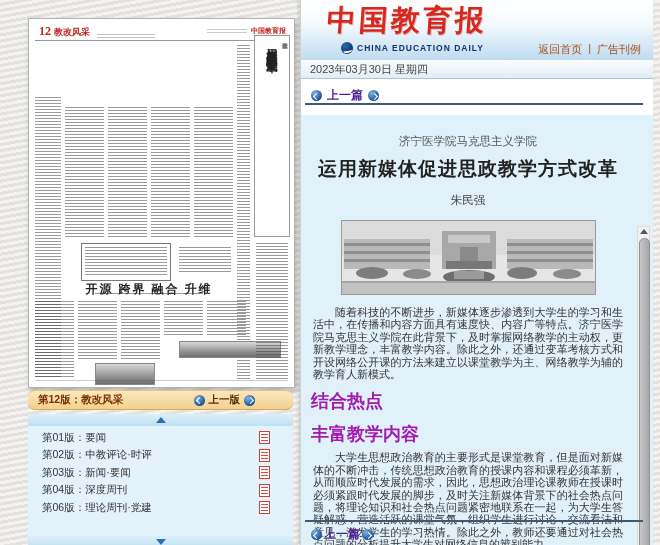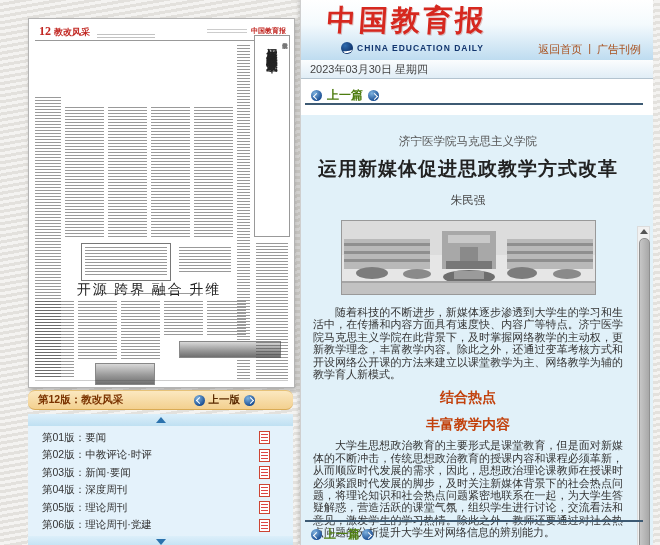--- a/index.html
+++ b/index.html
@@ -21,21 +21,21 @@
   .mast-logo{color:#c22722;font-size:7px;font-weight:700;}
   .thumb-rule{left:6px;right:6px;top:21px;height:1px;background:#999;}
   .lead{left:36px;top:26px;width:168px;text-align:center;color:#222;}
   .lead-kicker{font-size:6px;color:#666;}
   .lead-t{font-size:11px;font-weight:700;line-height:13px;}
   .vstrip{right:4px;top:16px;width:36px;height:202px;border:1px solid #999;background:#fff;
           display:flex;flex-direction:row-reverse;justify-content:flex-start;padding:3px 2px;box-sizing:border-box;}
   .vtext{writing-mode:vertical-rl;}
   .vs-kicker{font-size:5px;color:#777;height:70px;}
   .vs-title{font-size:11px;font-weight:700;color:#222;letter-spacing:1px;margin-right:2px;}
-  .midhead{left:36px;top:262px;width:168px;text-align:center;font-size:14px;font-weight:400;color:#222;letter-spacing:2px;}
+  .midhead{left:36px;top:262px;width:168px;text-align:center;font-size:12px;font-weight:700;color:#222;letter-spacing:2px;}
   .box-abstract{left:52px;top:224px;width:88px;height:36px;border:1px solid #777;}
   .box-abstract .in{position:absolute;inset:3px;}
 
   
   .edbar{left:28px;top:390px;width:265px;height:20px;background:linear-gradient(180deg,#fbe8c0,#f3d08f);
          border-top:1px solid #e6c279;border-bottom:1px solid #d9ab55;box-sizing:border-box;
          display:flex;align-items:center;justify-content:space-between;padding:0 38px 0 10px;border-radius:7px;}
   .edbar-label{font-size:10.5px;font-weight:700;color:#7a3300;}
   .edbar-prev{display:flex;align-items:center;gap:4px;font-size:10.5px;font-weight:700;color:#5a2a00;cursor:pointer;}
   .tribar{left:28px;top:414px;width:265px;height:12px;background:linear-gradient(180deg,#dcefFA,#bfe0f2);
@@ -61,35 +61,35 @@
   .logo-en{display:flex;align-items:center;gap:4px;margin-top:1px;margin-left:14px;}
   .globe-logo{width:12px;height:12px;border-radius:50%;background:radial-gradient(circle at 35% 30%,#2e6cb0,#0d2f66 75%);position:relative;}
   .globe-logo::after{content:"";position:absolute;left:2px;top:5px;width:9px;height:4px;border-bottom:2px solid #fff;border-radius:50%;transform:rotate(-8deg);}
   .logo-en-text{font-size:8.5px;font-weight:700;color:#12356e;letter-spacing:1px;}
   .topnav{right:12px;top:42px;display:flex;gap:6px;font-size:11px;color:#a8511f;justify-content:space-between;}
   .topnav span{cursor:pointer;}
   .datebar{left:0;top:60px;width:100%;height:19px;background:linear-gradient(180deg,#fbfdfe,#e0edf6);
            border-bottom:1px solid #b3c3cf;box-sizing:border-box;display:flex;align-items:center;padding-left:9px;
            font-size:11px;color:#444;}
   .prevrow{left:10px;top:87px;display:flex;align-items:center;gap:5px;}
-  .prev-label{font-size:12px;font-weight:700;color:#4d7c0f;cursor:pointer;}
+  .prev-label{font-size:12px;font-weight:700;color:#4c1d95;cursor:pointer;}
   .globe{width:11px;height:11px;border-radius:50%;background:radial-gradient(circle at 35% 30%,#7fb3e0,#1b4f94 72%);
          position:relative;display:inline-block;cursor:pointer;flex:0 0 auto;}
   .globe::after{content:"";position:absolute;left:3px;top:3.5px;width:4px;height:4px;border-left:1.5px solid #fff;border-bottom:1.5px solid #fff;transform:rotate(45deg);}
   .globe.r::after{transform:rotate(225deg);left:3.5px;}
   .toprule{left:4px;right:10px;top:103px;height:2px;background:#3d5a73;}
   .artarea{left:0;top:105px;width:100%;height:440px;background:#e1f1f9;margin-top:10px;}
   .art{position:absolute;left:10px;right:28px;top:0;color:#333;
        font-family:"Liberation Serif","DejaVu Serif",serif;}
   .kicker{margin-top:19px;text-align:center;font-size:11.5px;color:#555;}
   .title{margin-top:7px;text-align:center;font-size:19px;font-weight:700;color:#222;letter-spacing:1px;}
   .author{margin-top:11px;text-align:center;font-size:11.5px;color:#444;}
   .photo{display:block;margin:12px auto 0;width:253px;height:73px;border:1px solid #999;background:#ddd;}
   .para{margin:11px 2px 0 2px;font-size:11px;line-height:12.4px;text-align:justify;text-indent:2em;}
-  .h-c{margin-top:9px;text-align:center;font-size:14px;font-weight:700;color:#c2410c;}
+  .h-c{margin-top:9px;font-size:18px;font-weight:700;color:#a21caf;}
   .botrule{left:4px;right:10px;top:520px;height:2px;background:#3d5a73;}
   .botprev{left:10px;top:526px;display:flex;align-items:center;gap:2px;}
 
   
   .sb{right:3px;top:111px;width:13px;height:404px;background:#f1f1f1;border:1px solid #dcdcdc;box-sizing:border-box;}
   .sb-up{position:absolute;left:2px;top:2px;width:0;height:0;border-left:4px solid transparent;border-right:4px solid transparent;border-bottom:5px solid #555;cursor:pointer;}
   .sb-thumb{position:absolute;left:1px;top:11px;width:9px;height:376px;background:linear-gradient(90deg,#c6c6c6,#a8a8a8);border:1px solid #909090;border-radius:5px;cursor:pointer;}
 </style>
 </head>
 <body>
@@ -162,24 +162,20 @@
     <div class="edrow">
       <span>第02版：中教评论·时评</span>
       <span class="pdf"></span>
     </div>
     <div class="edrow">
       <span>第03版：新闻·要闻</span>
       <span class="pdf"></span>
     </div>
     <div class="edrow">
       <span>第04版：深度周刊</span>
-      <span class="pdf"></span>
-    </div>
-    <div class="edrow">
-      <span>第05版：理论周刊</span>
       <span class="pdf"></span>
     </div>
     <div class="edrow">
       <span>第06版：理论周刊·党建</span>
       <span class="pdf"></span>
     </div>
     <div class="edrow">
       <span></span>
 
     </div>

